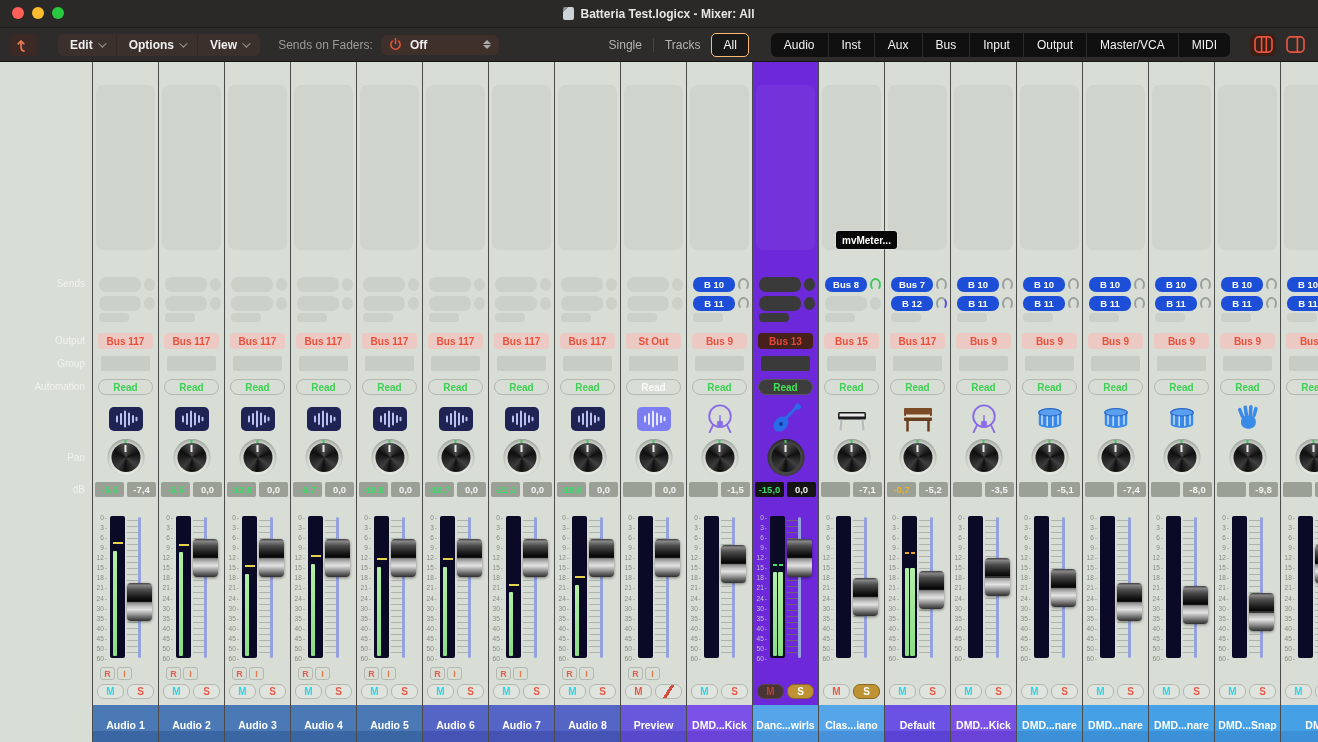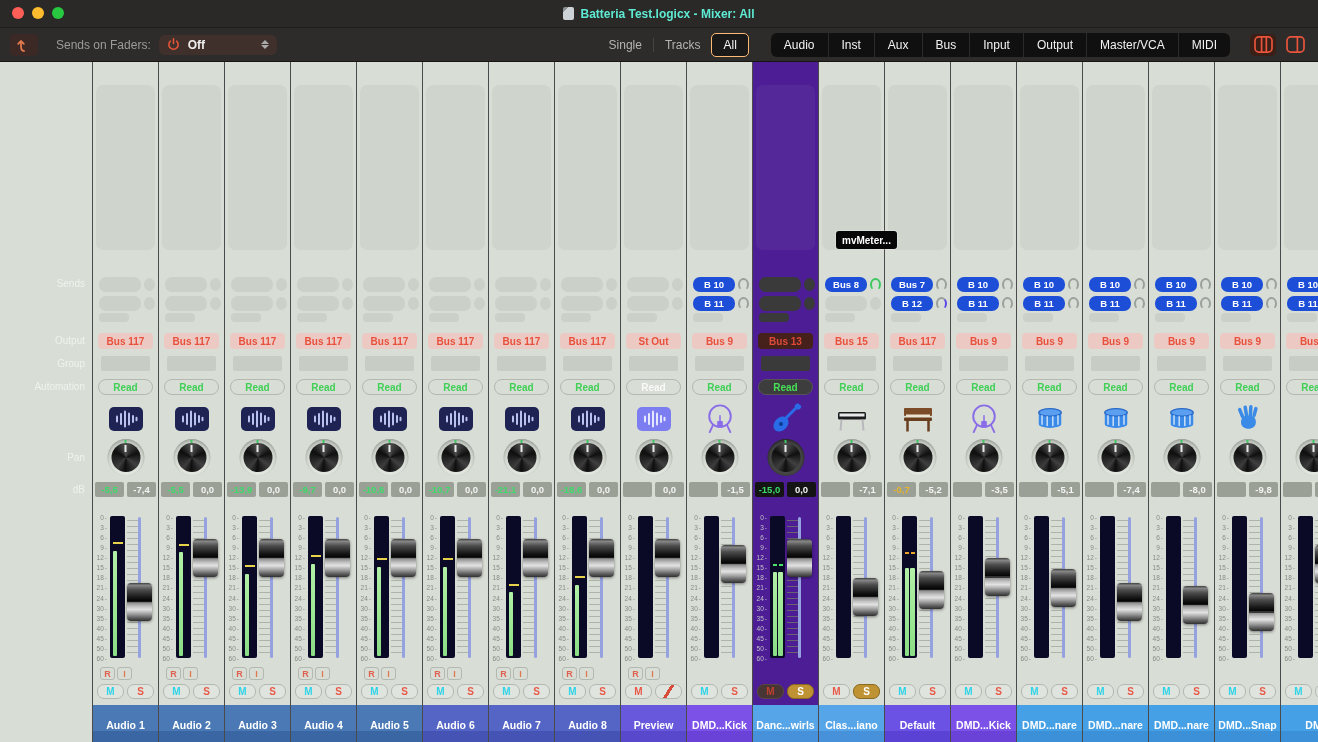--- a/index.html
+++ b/index.html
@@ -5,21 +5,21 @@
   * { box-sizing: border-box; margin: 0; padding: 0; }
   body { font-family: "Liberation Sans", sans-serif; background:#000; }
   .app { position:relative; width:1318px; height:742px; overflow:hidden; background:#d8ddd5; }
 
   
   .titlebar { position:absolute; top:0; left:0; right:0; height:28px; background:#2b2927;
     display:flex; align-items:center; justify-content:center; border-bottom:1px solid #201e1c; }
   .lights { position:absolute; left:12px; top:7px; display:flex; gap:8px; }
   .light { width:12px; height:12px; border-radius:50%; }
   .light.red{background:#ff5f57}.light.yellow{background:#febc2e}.light.green{background:#28c840}
-  .title { color:#5eead4; font-size:12px; font-weight:bold; display:flex; align-items:center; gap:6px; }
+  .title { color:#e5e5e5; font-size:12px; font-weight:bold; display:flex; align-items:center; gap:6px; }
   .docicon { width:11px; height:13px; border-radius:2px;
     background:linear-gradient(135deg,#8a9094 0 24%,#ccd2d6 24%); }
 
   
   .toolbar { position:absolute; top:28px; left:0; right:0; height:34px; background:#2e2c2a;
     display:flex; align-items:center; border-bottom:1px solid #171513; padding:0 10px; gap:8px; }
   .tbtn-up { width:28px; height:22px; background:#3c2824; border-radius:5px;
     display:flex; align-items:center; justify-content:center; }
   .menu-group { display:flex; background:#3c302d; border-radius:6px; overflow:hidden; margin-left:12px; }
   .menu-item { display:flex; align-items:center; gap:5px; color:#efefef; font-size:12px; font-weight:bold;
@@ -47,21 +47,21 @@
   .vicon { width:26px; height:22px; border-radius:5px; display:flex; align-items:center; justify-content:center; }
   .vicon.pressed { background:#3a1f17; }
 
   
   .mixer { position:absolute; top:62px; left:0; right:0; bottom:0; display:flex; background:#d8ddd5; }
   .gutter { position:relative; width:93px; flex:0 0 auto; border-right:1px solid #4b4b4b; }
   .glabel { position:absolute; right:7px; height:16px; line-height:16px; color:#eff3ed; font-size:10px; }
 
   .strips { position:relative; display:flex; flex:1; overflow:hidden; }
   .strip { position:relative; width:66px; flex:0 0 auto; border-right:1px solid #4b4b4b; height:680px; }
-  .strip.sel { background:#4c1d95; }
+  .strip.sel { background:#6d28d9; }
 
   .fx-area { position:absolute; left:3px; right:3px; top:23px; height:165px; border-radius:7px;
     background:rgba(0,0,0,0.04); }
   .sel .fx-area { background:rgba(255,255,255,0.05); }
 
   .send-row { position:absolute; left:6px; right:3px; height:16px; display:flex; align-items:center; gap:3px; }
   .send-row.r1{ top:214px; } .send-row.r2{ top:233px; }
   .send-pill { flex:0 0 42px; height:15px; border-radius:7px; display:flex; align-items:center; justify-content:center;
     font-size:9.5px; font-weight:bold; color:#fff; }
   .send-pill.empty { background:#cbd1c9; }
@@ -166,20 +166,34 @@
       <span>Batteria Test.logicx - Mixer: All</span>
     </div>
   </div>
 
   <div class="toolbar">
     <div class="tbtn-up">
       <svg width="14" height="16" viewBox="0 0 14 16">
         <path d="M7 14 C4 14 4 11 4 9 L4 4 M4 4 L1.2 6.8 M4 4 L6.8 6.8" fill="none" stroke="#e07a4e" stroke-width="1.8" stroke-linecap="round" stroke-linejoin="round"></path>
       </svg>
     </div>
+    <div class="menu-group">
+      <div class="menu-item">
+        <span>Edit</span>
+        <span class="chev"></span>
+      </div>
+      <div class="menu-item">
+        <span>Options</span>
+        <span class="chev"></span>
+      </div>
+      <div class="menu-item">
+        <span>View</span>
+        <span class="chev"></span>
+      </div>
+    </div>
     <span class="sof-label">Sends on Faders:</span>
     <div class="sof-select">
       <svg width="13" height="13" viewBox="0 0 14 14">
         <path d="M3.6 3.4 A5 5 0 1 0 10.4 3.4" fill="none" stroke="#e8563a" stroke-width="1.6" stroke-linecap="round"></path>
         <line x1="7" y1="0.8" x2="7" y2="6" stroke="#e8563a" stroke-width="1.6" stroke-linecap="round"></line>
       </svg>
       <span class="sof-value">Off</span>
       <span class="stepper">
           <i class="up"></i>
           <i class="dn"></i>

